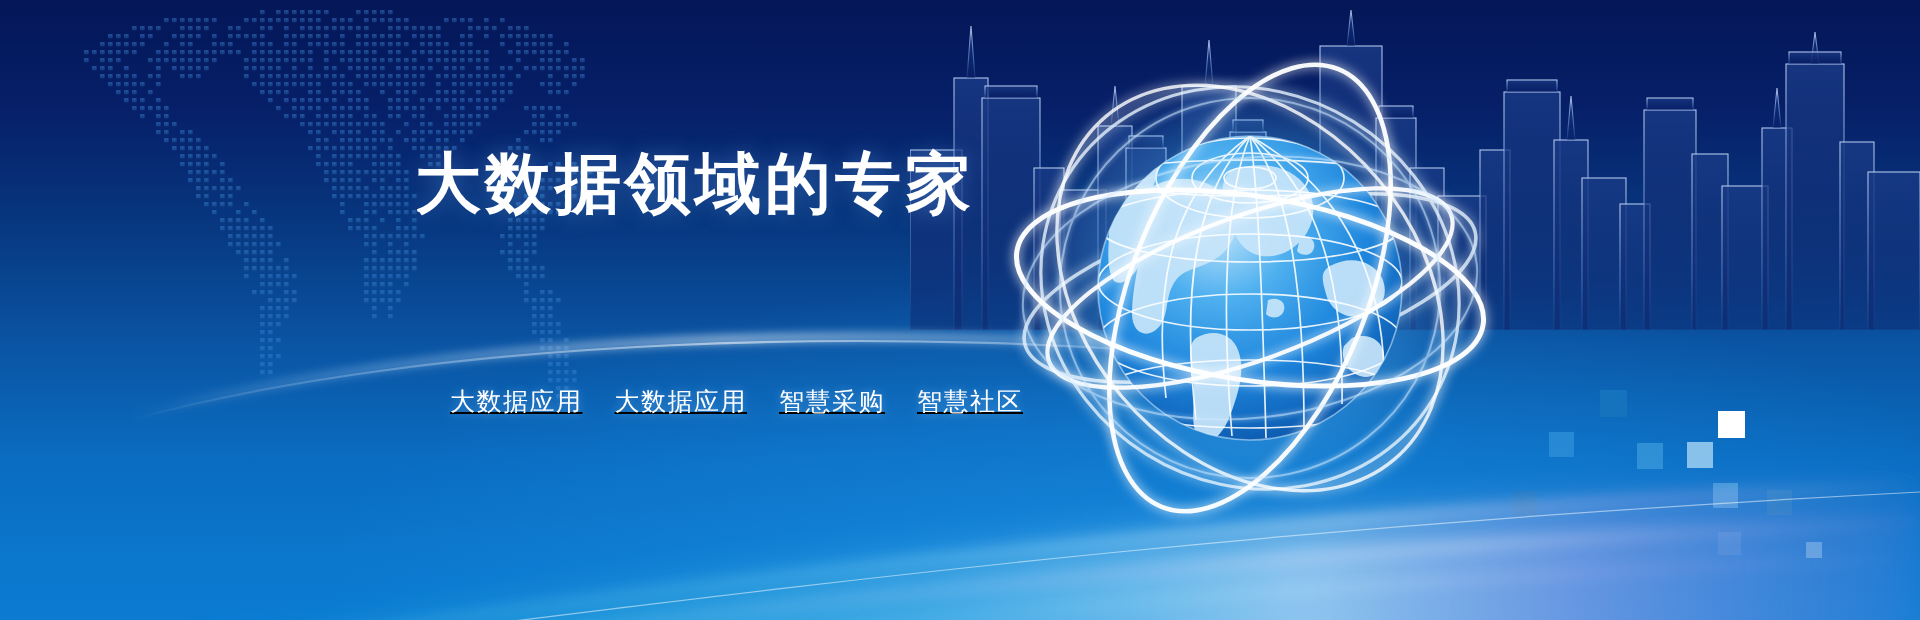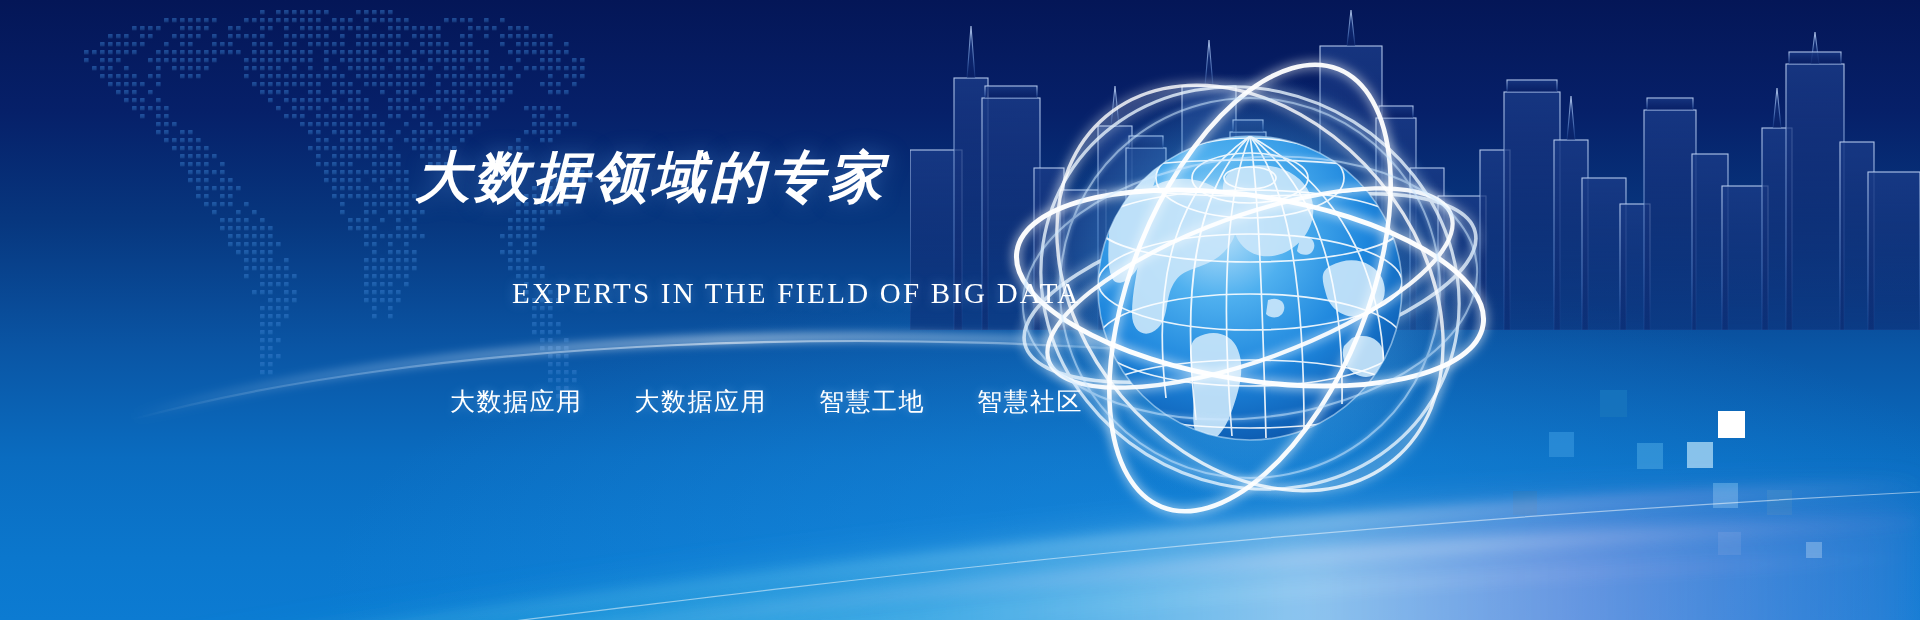--- a/index.html
+++ b/index.html
@@ -71,44 +71,44 @@
   .light-arc svg { width:100%; height:100%; display:block; }
 
   
   .copy {
     position:absolute; left:0; top:0;
     width:1080px; height:620px;
     z-index:6;
   }
   .title {
     position:absolute; left:415px; top:150px;
-    font-size:55px;
+    font-size:66px;
     font-weight:700;
     color:#ffffff;
     letter-spacing:4px;
     line-height:1;
     white-space:nowrap;
     text-shadow:0 0 22px rgba(120,190,255,0.35);
     font-family:"Liberation Sans", "DejaVu Sans", sans-serif;
-    font-style:italic;
   }
   .subtitle {
     position:absolute; left:512px; top:277px;
     font-size:29px;
     color:#ffffff;
     letter-spacing:2.2px;
     white-space:nowrap;
     font-family:"Liberation Serif", "DejaVu Serif", serif;
     text-shadow:0 0 12px rgba(130,195,255,0.45);
   }
   .navbar {
     position:absolute; left:450px; top:385px;
     display:flex;
-    gap:52px;
+    gap:32px;
     white-space:nowrap;
+    text-decoration:underline;
   }
   .nav-item {
     font-size:25px;
     color:#ffffff;
     letter-spacing:1.5px;
     font-family:"Liberation Sans", "DejaVu Sans", sans-serif;
     text-shadow:0 0 10px rgba(150,205,255,0.45);
     cursor:pointer;
   }
 </style>
@@ -2005,22 +2005,21 @@
 
       <path d="M0,296 C480,240 980,148 1920,104" stroke="url(#aurB)" stroke-width="4" fill="none" filter="url(#aurBlur)"></path>
       <path d="M120,300 C560,258 1060,176 1920,142" stroke="url(#aurC)" stroke-width="3" fill="none" filter="url(#aurBlur)"></path>
       <path d="M260,300 C660,272 1140,206 1920,178" stroke="url(#aurB)" stroke-width="2.2" fill="none" filter="url(#aurBlur)" opacity="0.7"></path>
       <path d="M0,300 C520,250 1000,160 1920,112" stroke="#ffffff" stroke-width="1.2" fill="none" opacity="0.5"></path>
     </svg>
   </div>
 
   <div class="copy">
     <div class="title">大数据领域的专家</div>
-    <div class="subtitle">EXPERTS IN THE FIELD OF BIG DATA</div>
     <nav class="navbar">
         <span class="nav-item">大数据应用</span>
         <span class="nav-item">大数据应用</span>
-        <span class="nav-item">智慧工地</span>
+        <span class="nav-item">智慧采购</span>
         <span class="nav-item">智慧社区</span>
       </nav>
   </div>
 
 </div>
 
 </body></html>

